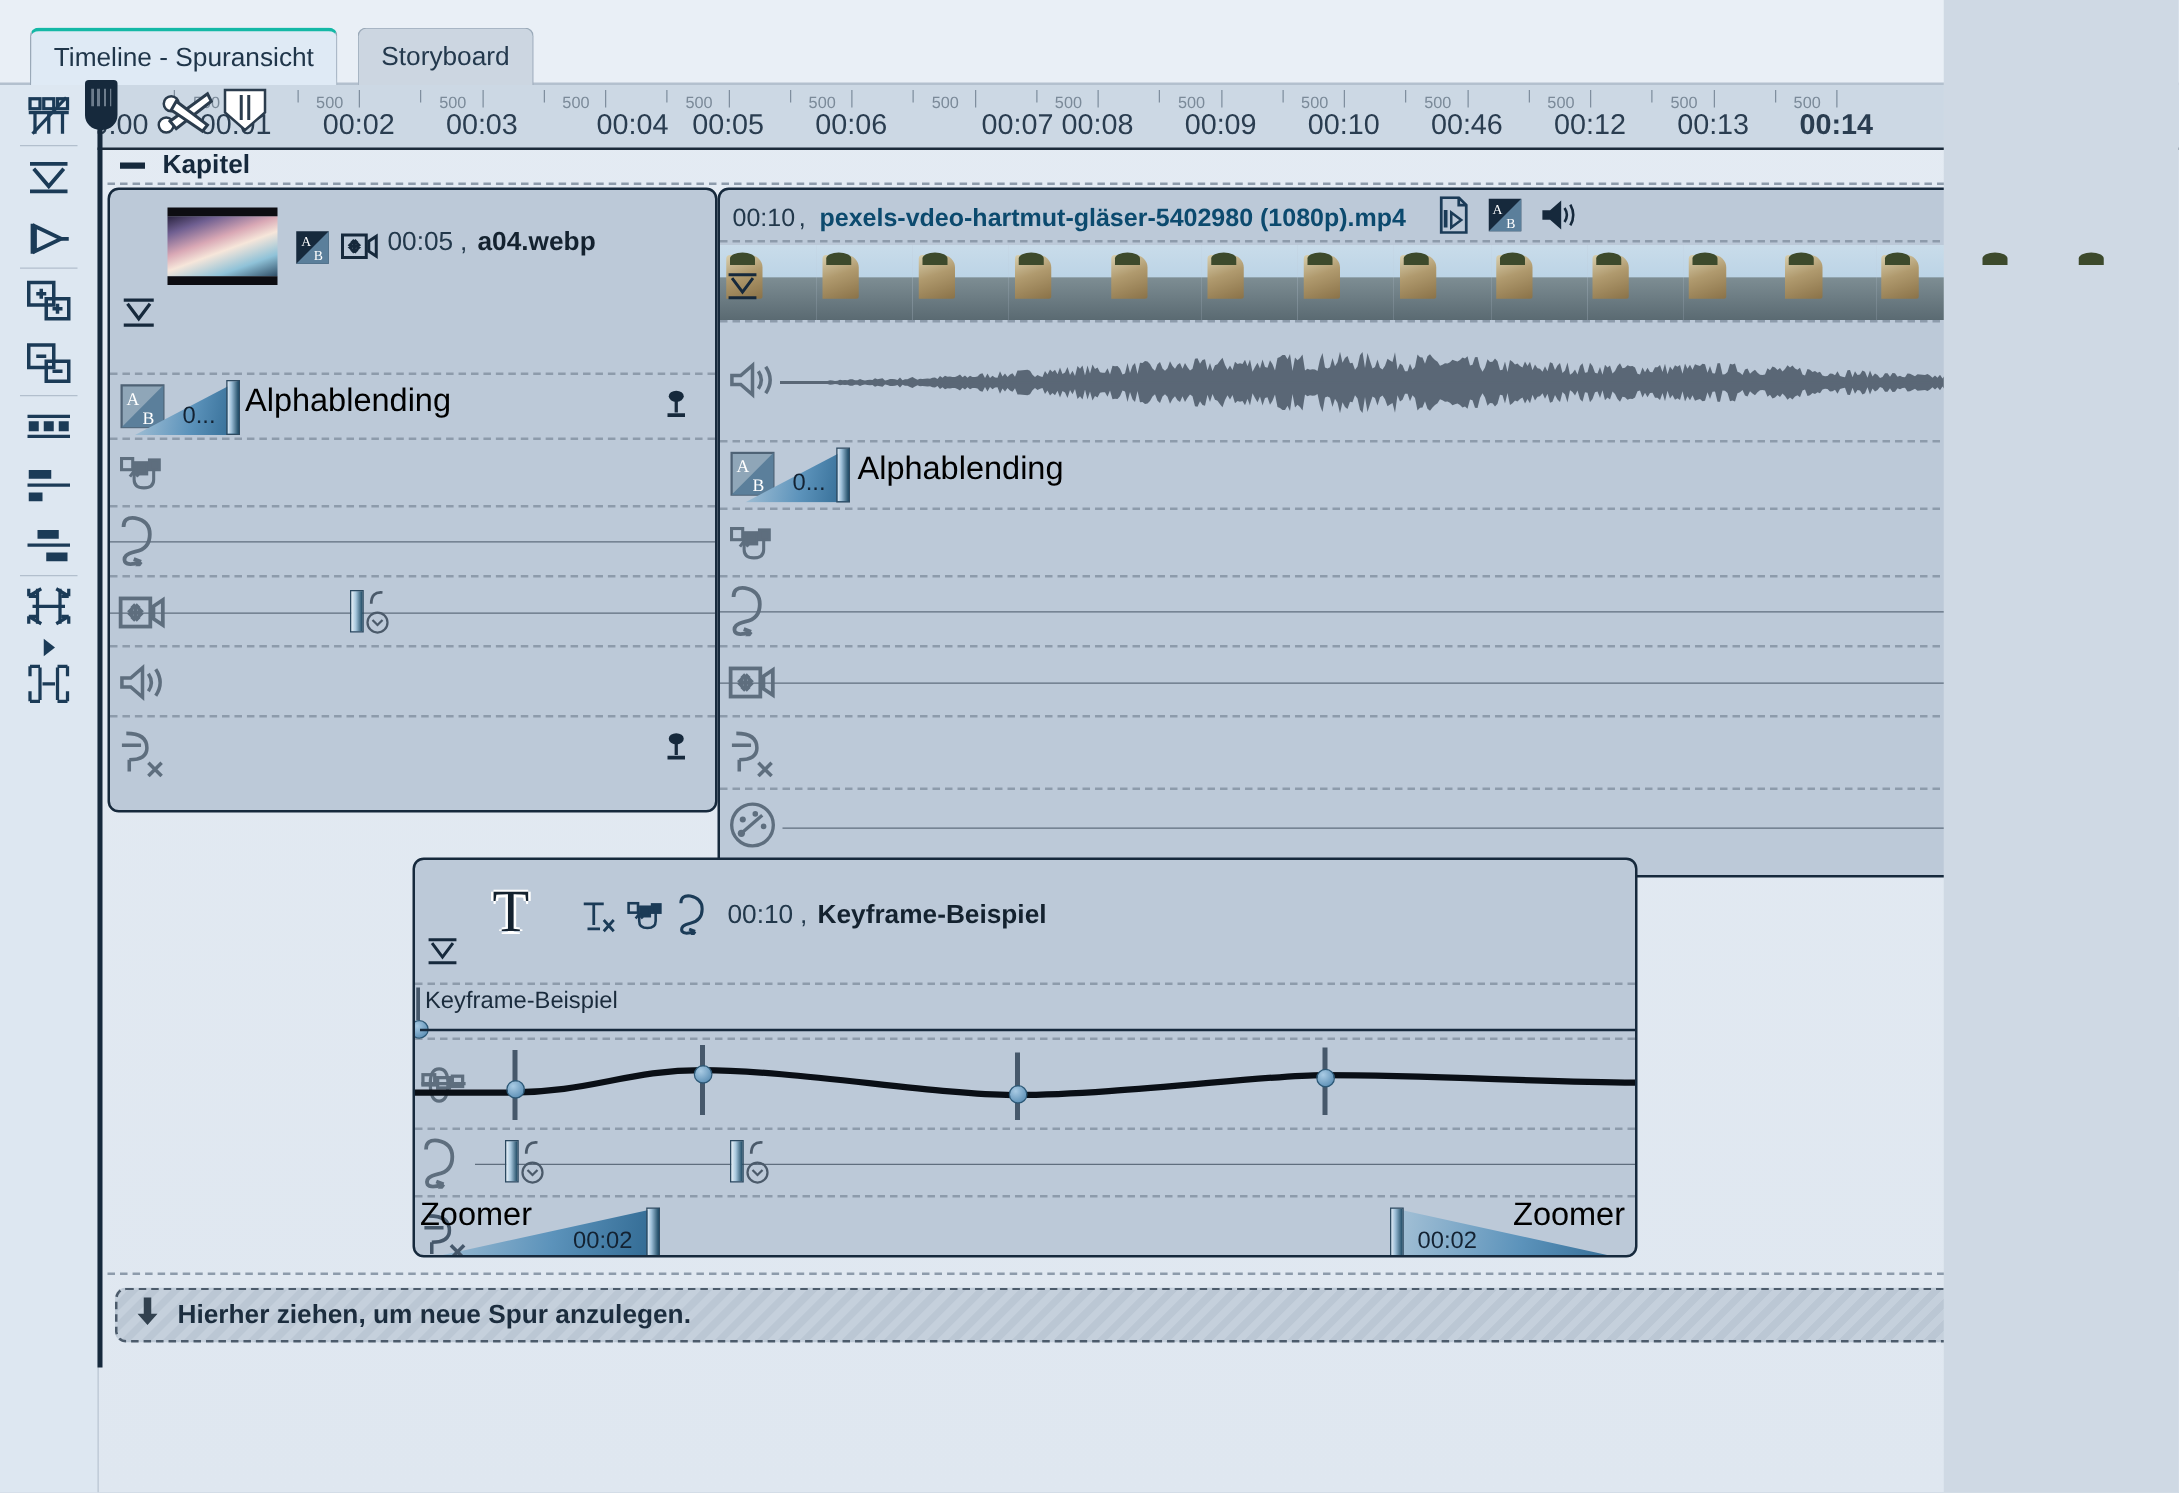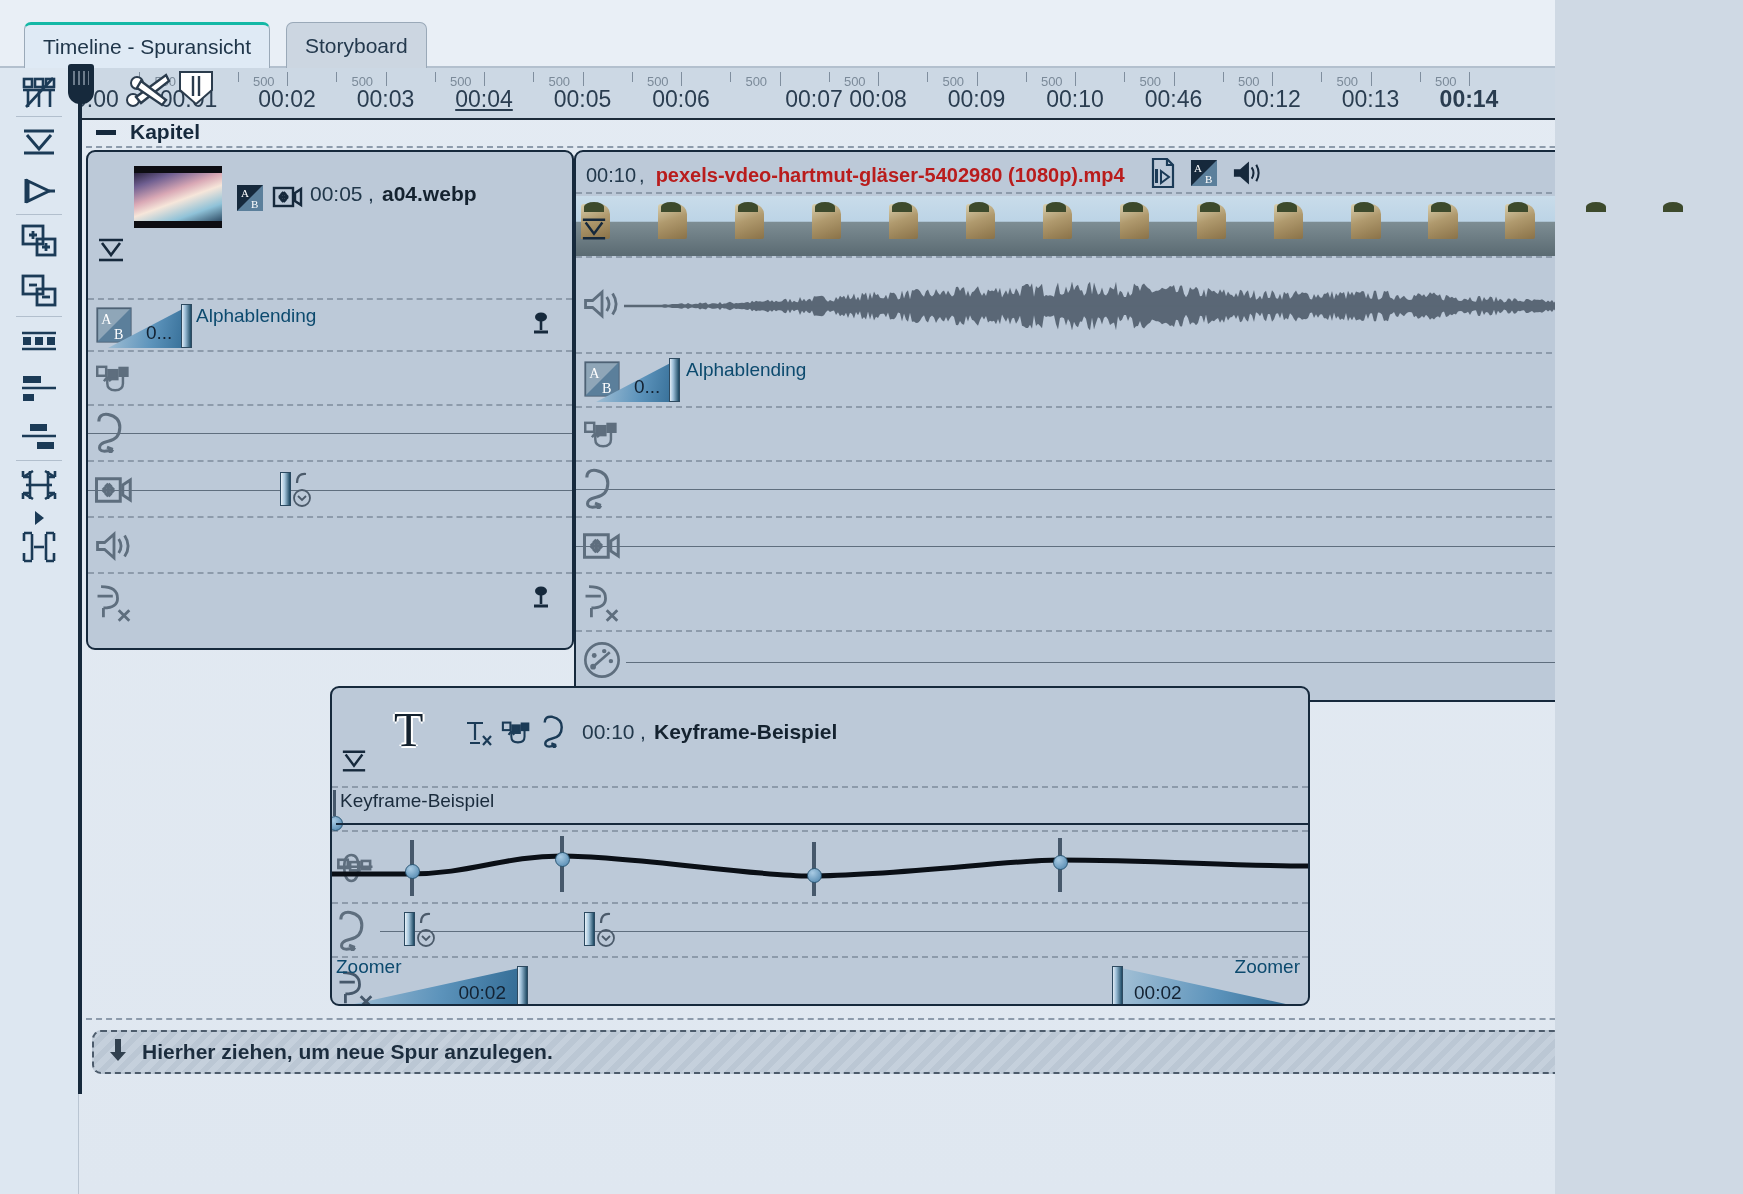--- a/index.html
+++ b/index.html
@@ -116,21 +116,21 @@
     box-sizing:border-box;
     overflow:hidden;
   }
   .cliphead{
     position:absolute;left:0;top:0;right:0;height:34px;
     display:flex;align-items:center;gap:11px;
     font-size:20px;color:#22384b;
     padding-left:10px;box-sizing:border-box;
     white-space:nowrap;
   }
-  .cliphead b{font-weight:bold;color:#b91c1c;}
+  .cliphead b{font-weight:bold;color:#0c4a6e;}
   .row{
     position:absolute;left:0;right:0;
     border-bottom:2px dashed #8d9bab;
     box-sizing:border-box;
   }
   .rowicon{
     position:absolute;left:8px;display:flex;align-items:center;justify-content:center;
     width:40px;height:40px;
   }
   .centerline{position:absolute;left:0;right:0;height:1px;background:#5f6e7e;}
@@ -146,21 +146,21 @@
   }
   .fade .tri.rev{clip-path:polygon(0 0,100% 100%,0 100%);}
   .fade .handle{
     position:absolute;top:0;width:11px;height:100%;
     background:linear-gradient(90deg,#dfeaf4 0%,#9dbfd8 35%,#1d4963 100%);
     border:1px solid #2e4a60;box-sizing:border-box;
   }
   .fade .dur{
     position:absolute;bottom:4px;font-size:19px;color:#132232;
   }
-  .fadelabel{position:absolute;font-size:19px;color:#0c4a6e;white-space:nowrap;}
+  .fadelabel{position:absolute;font-size:26px;color:#000000;white-space:nowrap;}
   
   .kfmark{position:absolute;width:4px;background:#46586b;}
   .kfdot{
     position:absolute;width:15px;height:15px;border-radius:50%;
     background:radial-gradient(circle at 35% 30%,#a9cbe4,#4b82ab);
     border:1px solid #2c5876;box-sizing:border-box;
   }
   .kfhandle{
     position:absolute;width:11px;height:34px;
     background:linear-gradient(90deg,#e8f1f8 0%,#a8c8de 40%,#1b4761 100%);
@@ -348,21 +348,21 @@
         <div class="sub" style="left: 185.75px;">500</div>
         <div class="tick" style="left: 209px;"></div>
         <div class="lab" style="left: 209px;">00:02</div>
         <div class="tick" style="left: 258.25px; height: 10px;"></div>
         <div class="sub" style="left: 284.25px;">500</div>
         <div class="tick" style="left: 307.5px;"></div>
         <div class="lab" style="left: 307.5px;">00:03</div>
         <div class="tick" style="left: 356.75px; height: 10px;"></div>
         <div class="sub" style="left: 382.75px;">500</div>
         <div class="tick" style="left: 406px;"></div>
-        <div class="lab" style="left: 406px; text-decoration: underline;">00:04</div>
+        <div class="lab" style="left: 428px;">00:04</div>
         <div class="tick" style="left: 455.25px; height: 10px;"></div>
         <div class="sub" style="left: 481.25px;">500</div>
         <div class="tick" style="left: 504.5px;"></div>
         <div class="lab" style="left: 504.5px;">00:05</div>
         <div class="tick" style="left: 553.75px; height: 10px;"></div>
         <div class="sub" style="left: 579.75px;">500</div>
         <div class="tick" style="left: 603px;"></div>
         <div class="lab" style="left: 603px;">00:06</div>
         <div class="tick" style="left: 652.25px; height: 10px;"></div>
         <div class="sub" style="left: 678.25px;">500</div>

